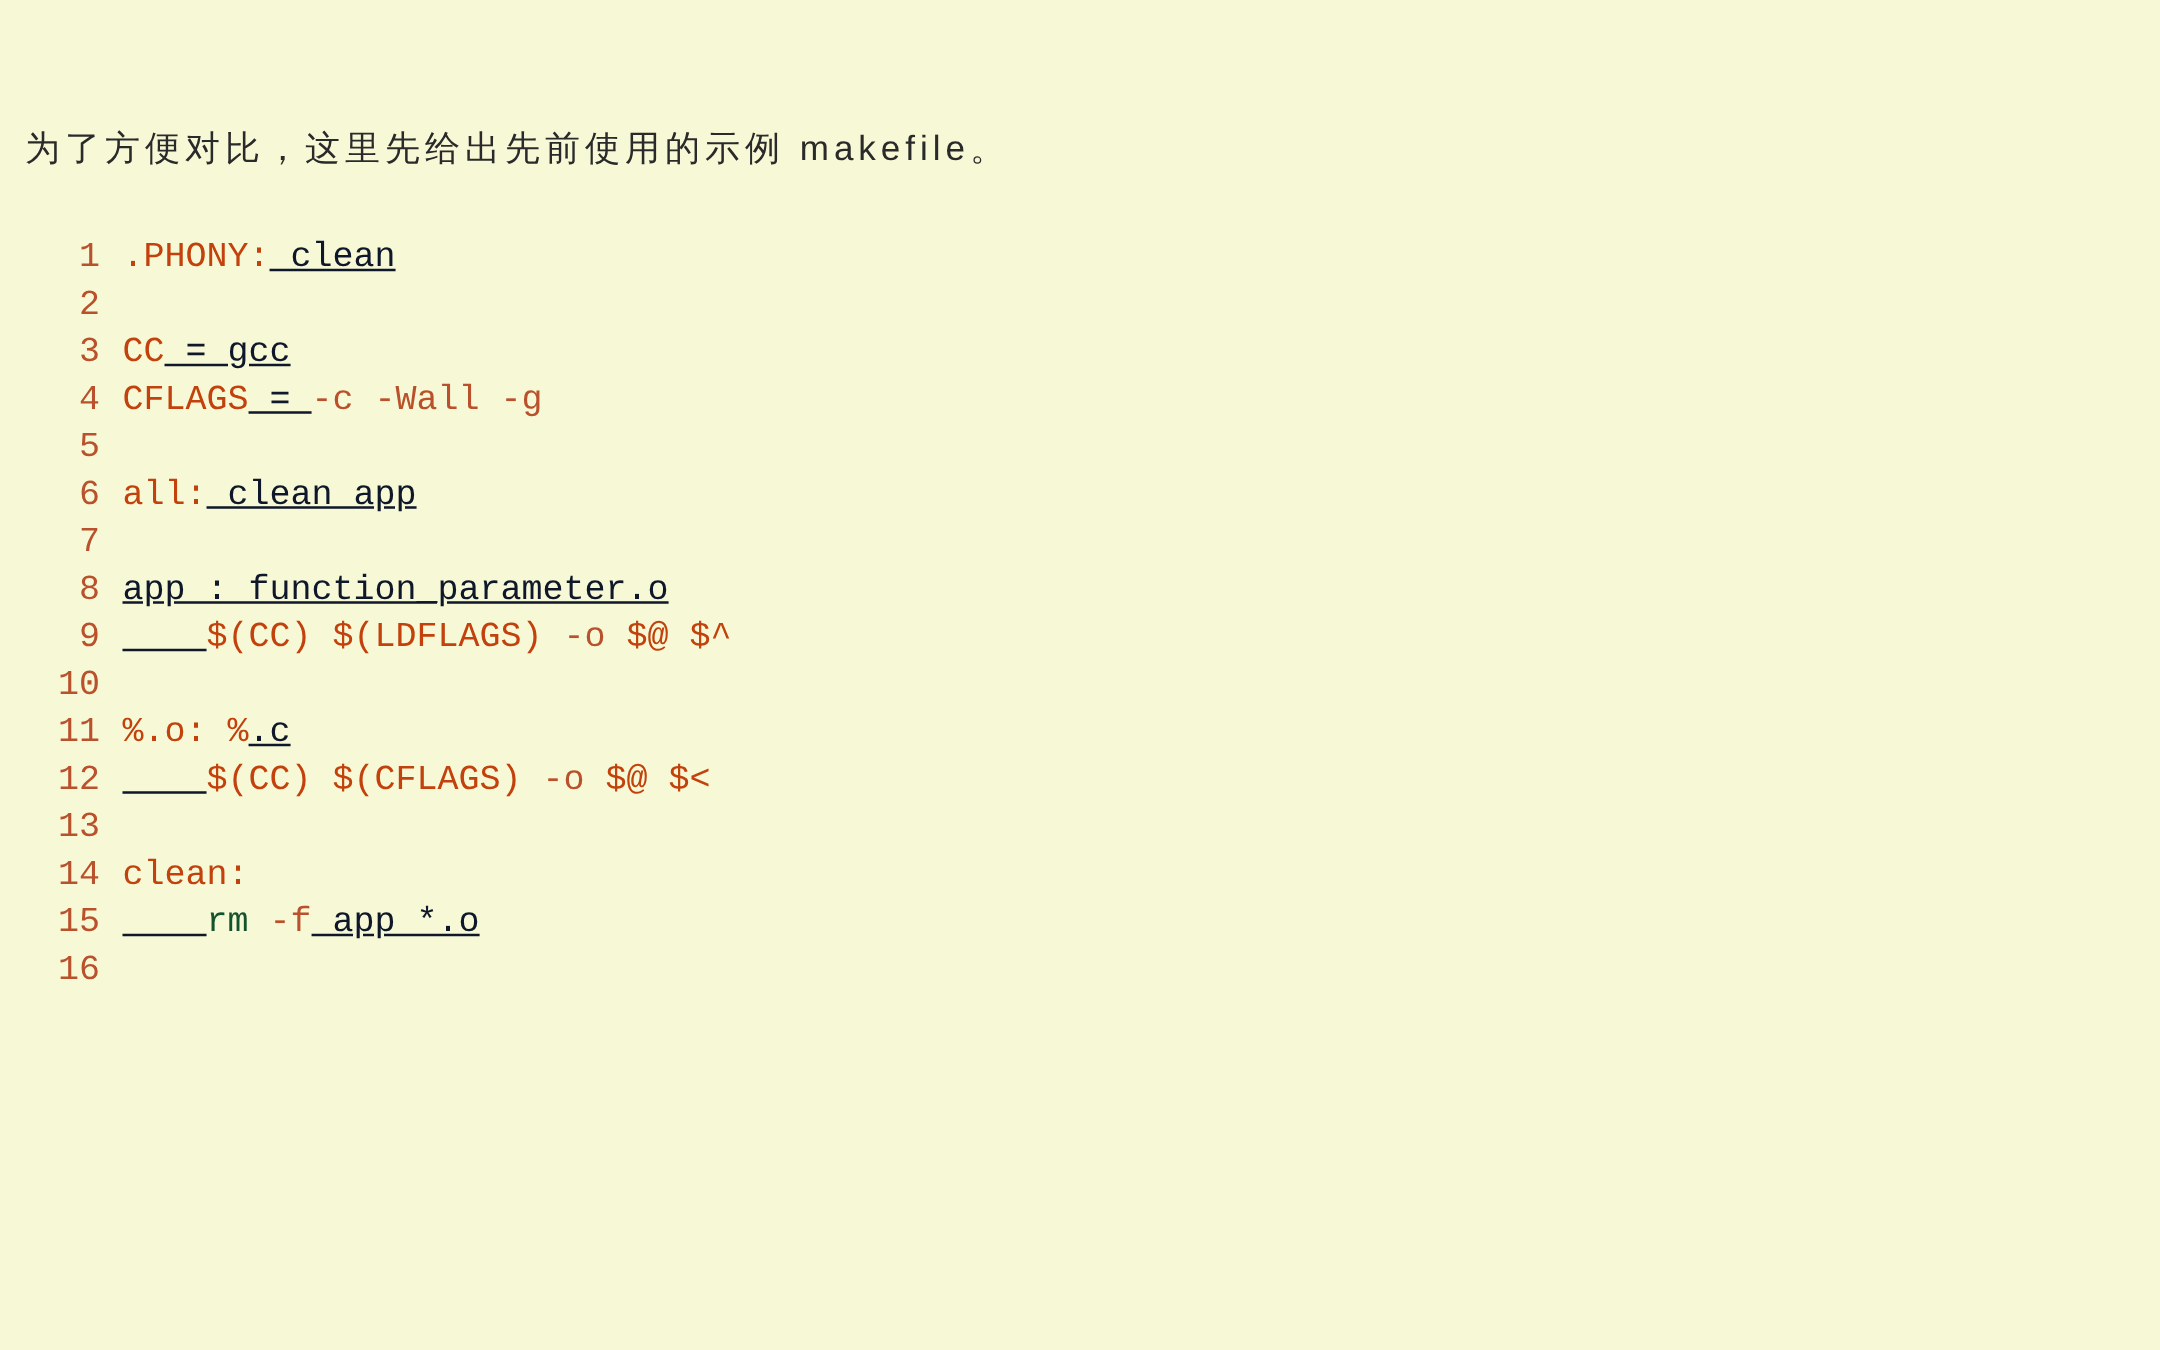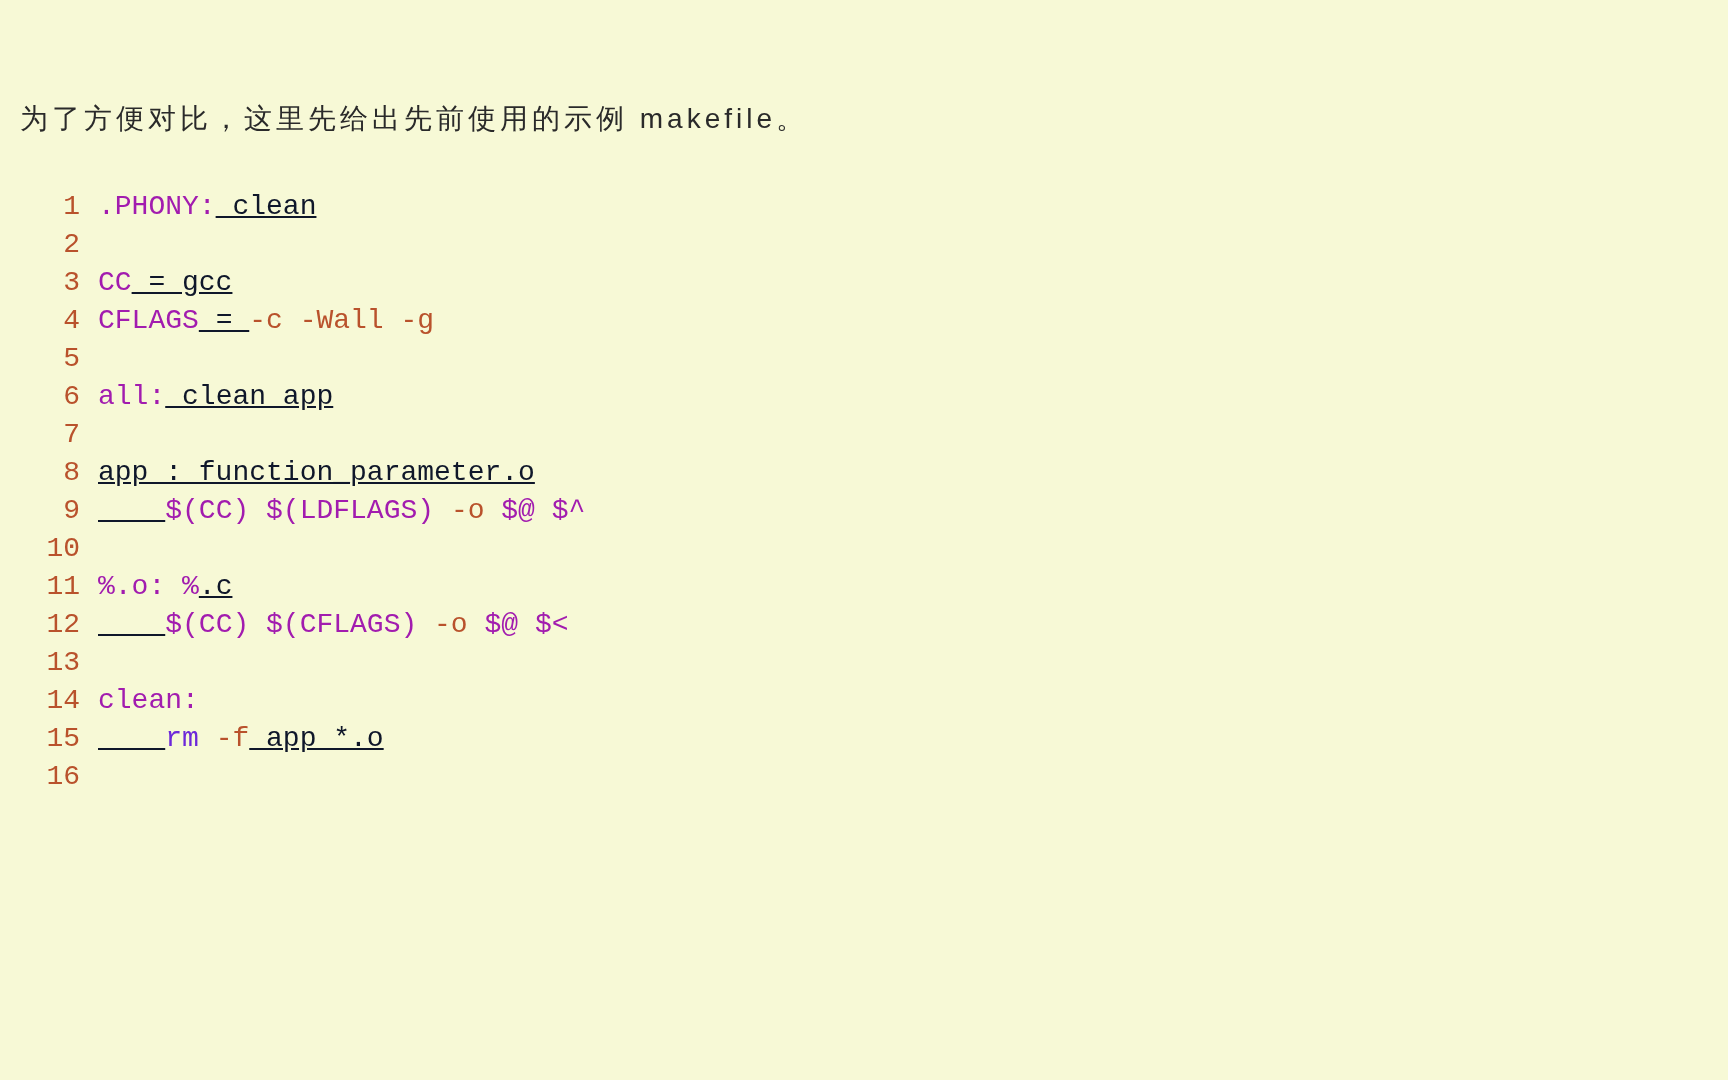--- a/index.html
+++ b/index.html
@@ -34,23 +34,23 @@
     width: 60px;
     text-align: right;
     color: #b9522c;
     padding-right: 18px;
     flex-shrink: 0;
     user-select: none;
   }
   .code {
     color: #333;
   }
-  .tok-target { color: #a21caf; }   
+  .tok-target { color: #c2410c; }   
   .tok-flag   { color: #b9522c; margin-top: 48px; }   
-  .tok-rm     { color: #6d28d9; }   
+  .tok-rm     { color: #14532d; }   
   .tok-default{ color: #0f172a; text-decoration: underline; }
 </style>
 </head>
 <body>
 
 <div class="page">
   <div class="intro">为了方便对比，这里先给出先前使用的示例 makefile。</div>
   <div class="code-block" id="code-block"><div class="code-line"><span class="lineno">1</span><span class="code"><span class="tok-target">.PHONY:</span><span class="tok-default"> clean</span></span></div><div class="code-line"><span class="lineno">2</span><span class="code"><span class="tok-default"></span></span></div><div class="code-line"><span class="lineno">3</span><span class="code"><span class="tok-target">CC</span><span class="tok-default"> = gcc</span></span></div><div class="code-line"><span class="lineno">4</span><span class="code"><span class="tok-target">CFLAGS</span><span class="tok-default"> = </span><span class="tok-flag">-c -Wall -g</span></span></div><div class="code-line"><span class="lineno">5</span><span class="code"><span class="tok-default"></span></span></div><div class="code-line"><span class="lineno">6</span><span class="code"><span class="tok-target">all:</span><span class="tok-default"> clean app</span></span></div><div class="code-line"><span class="lineno">7</span><span class="code"><span class="tok-default"></span></span></div><div class="code-line"><span class="lineno">8</span><span class="code"><span class="tok-default">app : function_parameter.o</span></span></div><div class="code-line"><span class="lineno">9</span><span class="code"><span class="tok-default">    </span><span class="tok-target">$(CC) $(LDFLAGS) </span><span class="tok-flag">-o</span><span class="tok-target"> $@ $^</span></span></div><div class="code-line"><span class="lineno">10</span><span class="code"><span class="tok-default"></span></span></div><div class="code-line"><span class="lineno">11</span><span class="code"><span class="tok-target">%.o: %</span><span class="tok-default">.c</span></span></div><div class="code-line"><span class="lineno">12</span><span class="code"><span class="tok-default">    </span><span class="tok-target">$(CC) $(CFLAGS) </span><span class="tok-flag">-o</span><span class="tok-target"> $@ $&lt;</span></span></div><div class="code-line"><span class="lineno">13</span><span class="code"><span class="tok-default"></span></span></div><div class="code-line"><span class="lineno">14</span><span class="code"><span class="tok-target">clean:</span></span></div><div class="code-line"><span class="lineno">15</span><span class="code"><span class="tok-default">    </span><span class="tok-rm">rm </span><span class="tok-flag">-f</span><span class="tok-default"> app *.o</span></span></div><div class="code-line"><span class="lineno">16</span><span class="code"><span class="tok-default"></span></span></div></div>
 </div>
 

